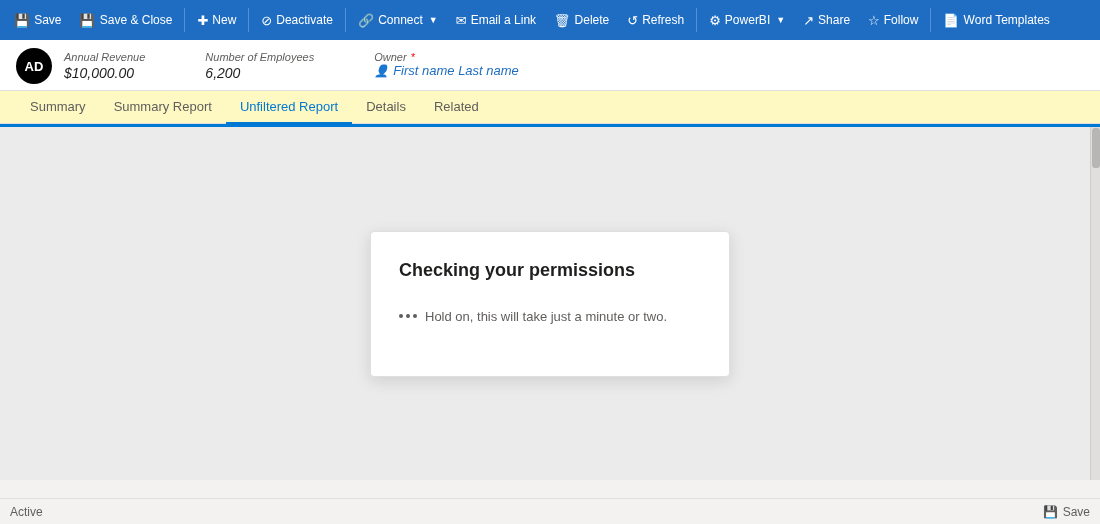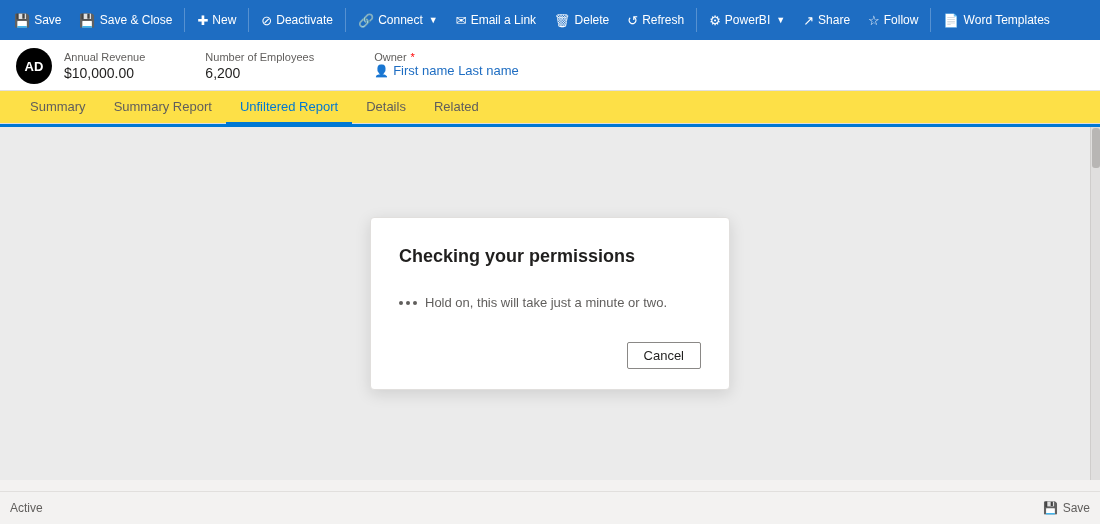--- a/index.html
+++ b/index.html
@@ -109,25 +109,26 @@
       color: #1e6dc2;
       cursor: pointer;
       display: flex;
       align-items: center;
       gap: 4px;
     }
     .fields-row {
       display: flex;
       align-items: flex-start;
       width: 100%;
+      font-style: italic;
     }
 
     
     .tabs {
-      background: #fde047;
+      background: #fef9c3;
       display: flex;
       padding: 0 16px;
       border-bottom: 1px solid #e1dfdd;
       gap: 0;
     }
     .tab {
       padding: 8px 14px;
       font-size: 13px;
       color: #605e5c;
       cursor: pointer;
@@ -222,27 +223,27 @@
       color: #201f1e;
       cursor: pointer;
     }
 
     
     .status-bar {
       position: fixed;
       bottom: 0;
       left: 0;
       right: 0;
-      height: 17px;
+      height: 26px;
       background: #f3f2f1;
       border-top: 1px solid #e1dfdd;
       display: flex;
       align-items: center;
       justify-content: space-between;
-      padding: 16px 10px;
+      padding: 0 10px;
       font-size: 12px;
       color: #605e5c;
     }
     .status-save-btn {
       display: flex;
       align-items: center;
       gap: 4px;
       cursor: pointer;
       color: #605e5c;
     }
@@ -365,23 +366,20 @@
     <div class="modal">
       <div class="modal-title">Checking your permissions</div>
       <div class="modal-body">
         <div class="spinner">
           <div class="spinner-dot"></div>
           <div class="spinner-dot"></div>
           <div class="spinner-dot"></div>
         </div>
         <span>Hold on, this will take just a minute or two.</span>
       </div>
-      <div class="modal-footer">
-        <button class="modal-cancel-btn">Cancel</button>
-      </div>
     </div>
   </div>
 </div>
 
 <div class="status-bar">
   <span>Active</span>
   <div class="status-save-btn">
     <span>💾</span>
     <span>Save</span>
   </div>

